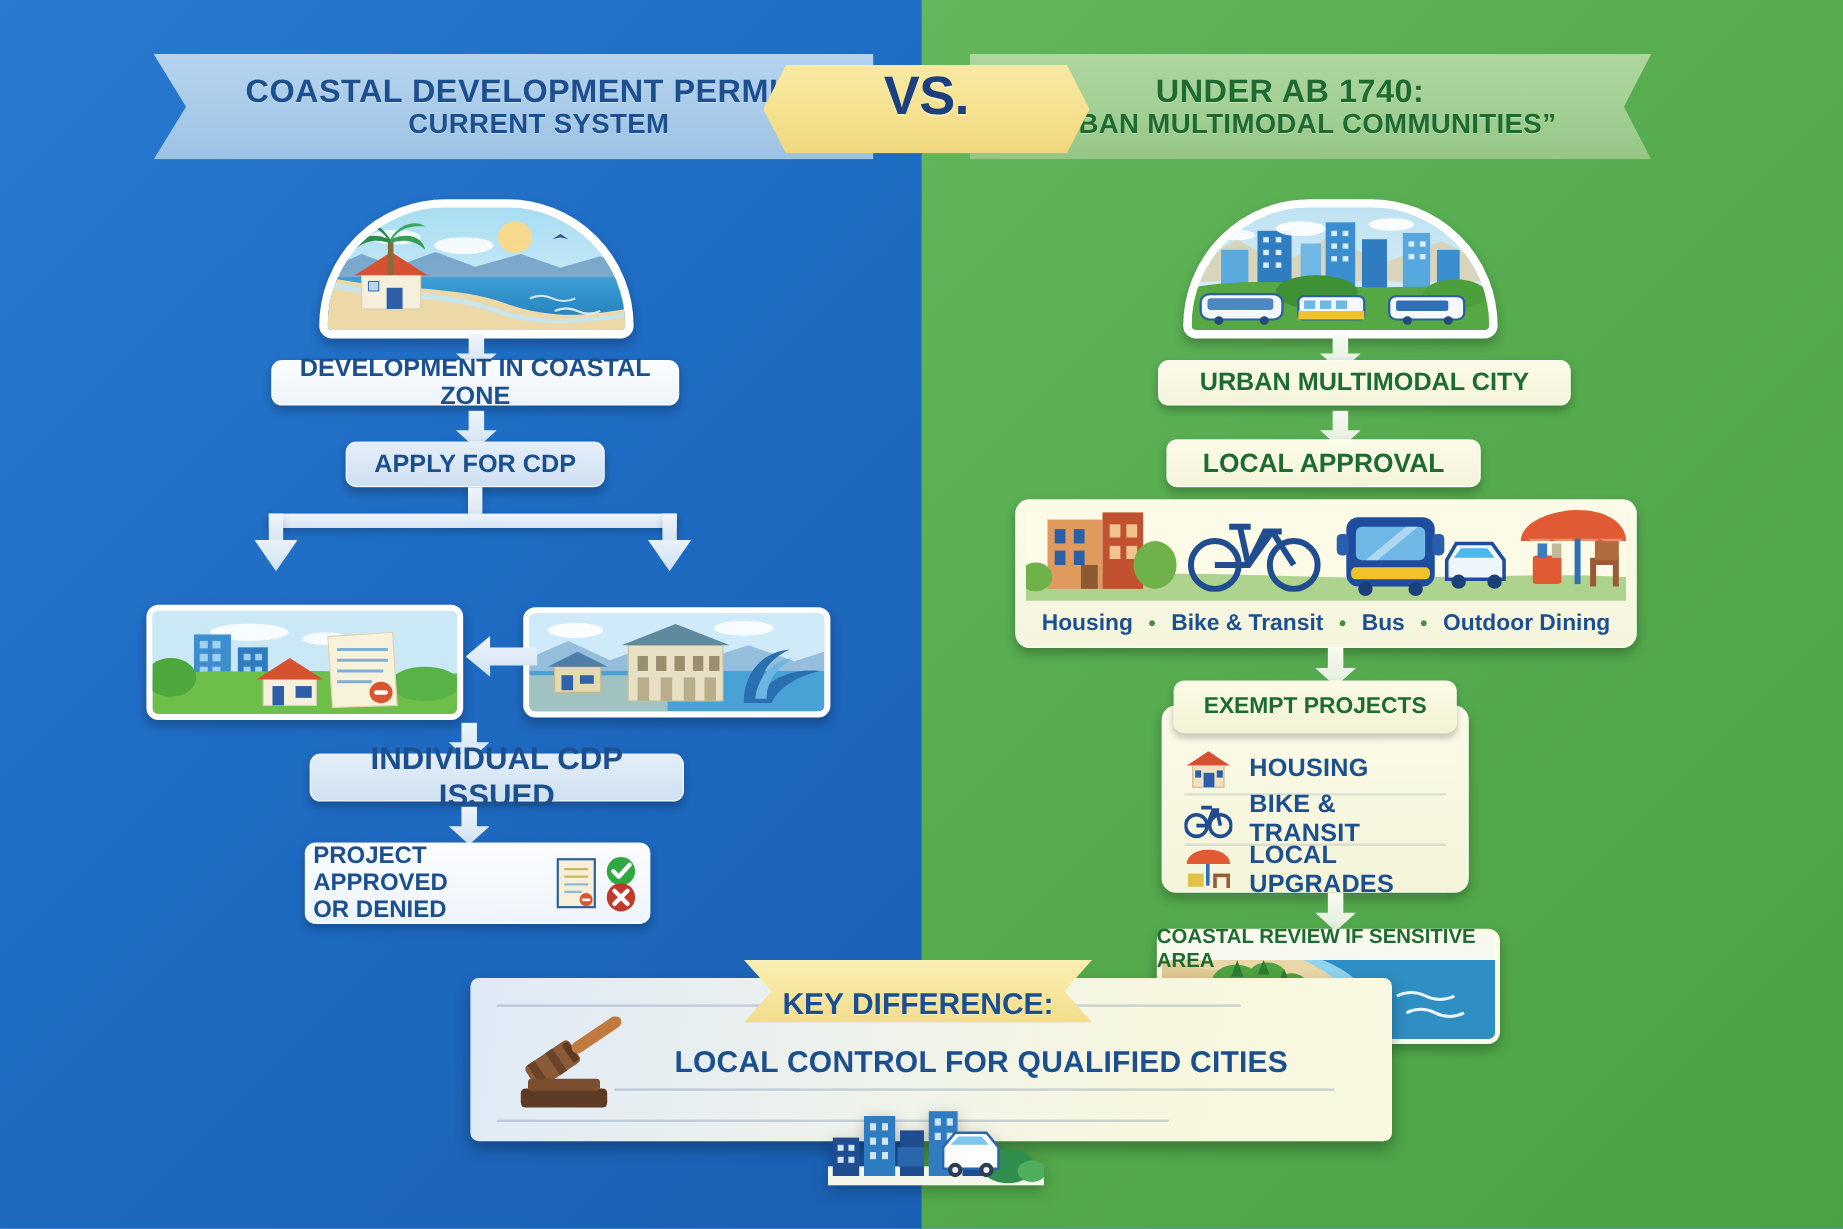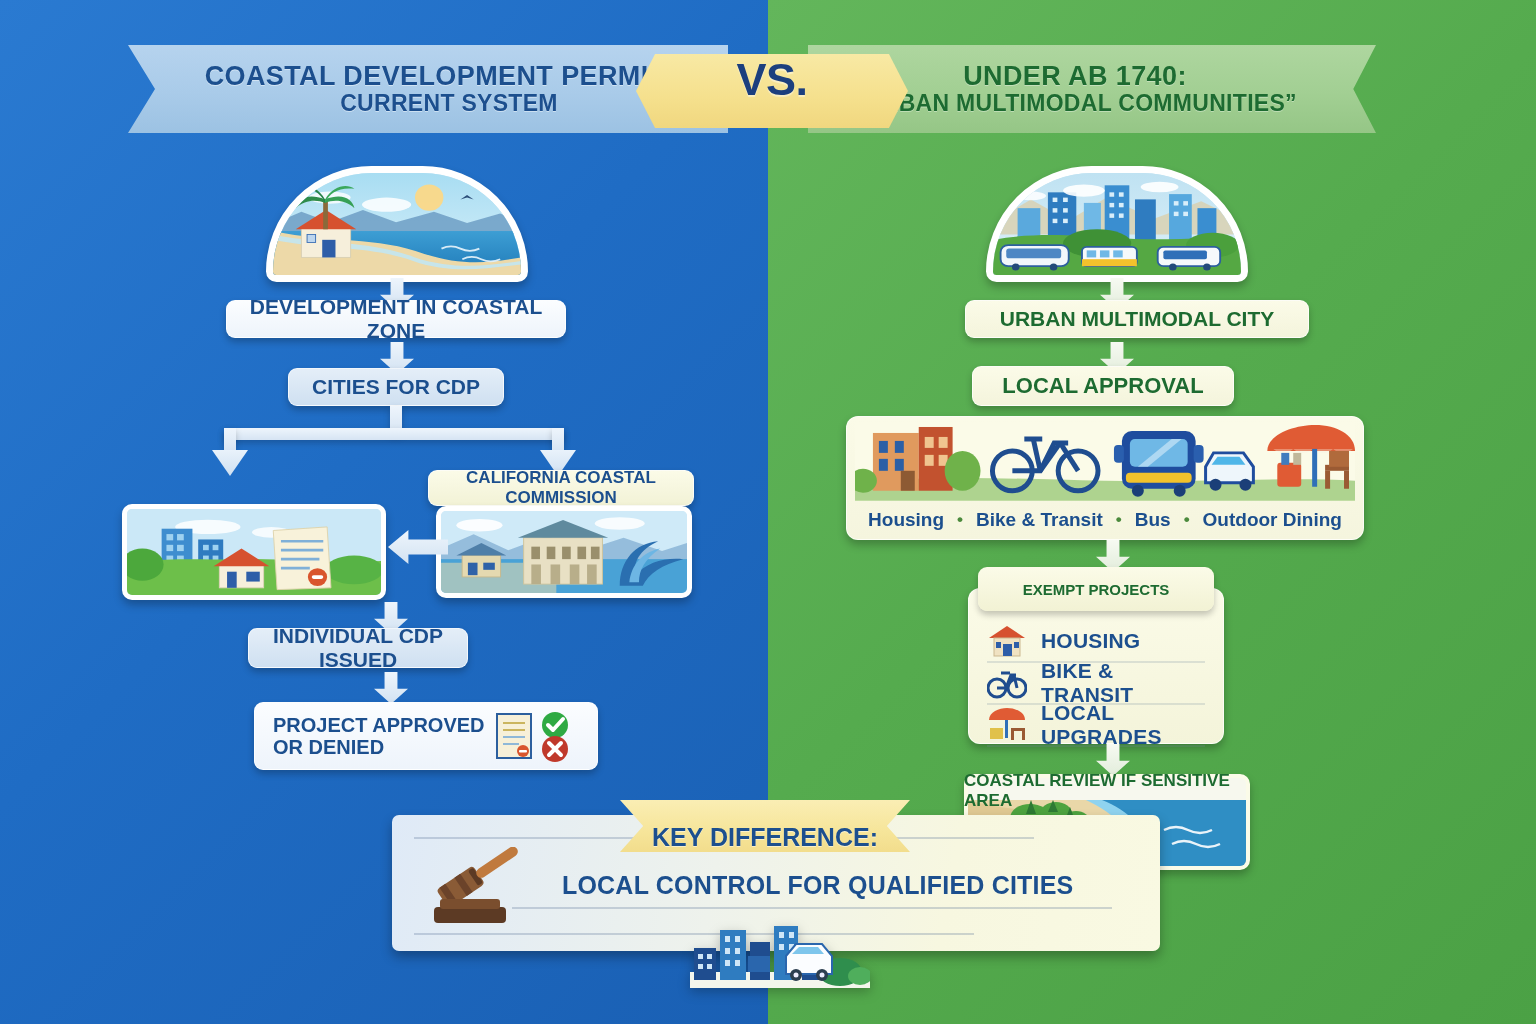--- a/index.html
+++ b/index.html
@@ -166,21 +166,21 @@
     background: linear-gradient(180deg, #fbfbe8 0%, #f4f4da 100%);
     box-shadow: 0 5px 9px rgba(0,0,0,.25);
     border: 1px solid rgba(255,255,255,.7);
   }
   .exempt-head {
     position: absolute; left: 9px; top: -22px; right: 9px; height: 44px;
     background: linear-gradient(180deg, #fbfbe8 0%, #f2f2d4 100%);
     border-radius: 9px;
     box-shadow: 0 4px 6px rgba(0,0,0,.22);
     display: flex; align-items: center; justify-content: center;
-    font-size: 15px; font-weight: bold; color: #1d6b31;
+    font-size: 19px; font-weight: bold; color: #1d6b31;
   }
   .exempt-row {
     position: absolute; left: 18px; right: 18px; height: 42px;
     display: flex; align-items: center; gap: 14px;
     border-bottom: 2px solid rgba(120,140,160,.22);
   }
   .exempt-row span.lbl {
     font-size: 21px; font-weight: bold; color: #1c4f8e; letter-spacing: .2px;
   }
   .exempt-ico { width: 40px; height: 34px; flex: 0 0 40px; }
@@ -291,21 +291,21 @@
 
   <div class="arrow-down" style="left:380px; top:278px;"></div>
 
   <div class="pill pill-white" style="left:226px; top:300px; width:340px; height:38px; font-size:21px;">
     <span>DEVELOPMENT IN COASTAL ZONE</span>
   </div>
 
   <div class="arrow-down" style="left:380px; top:342px;"></div>
 
   <div class="pill pill-blue" style="left:288px; top:368px; width:216px; height:38px; font-size:21px;">
-    <span>CITIES FOR CDP</span>
+    <span>APPLY FOR CDP</span>
   </div>
 
   <div class="split-arrow sa-stem" style="left:390px; top:406px; height:28px;"></div>
   <div class="split-arrow sa-bar" style="left:224px; top:428px; width:340px;"></div>
   <div class="split-arrow sa-stem" style="left:224px; top:428px; height:24px;"></div>
   <div class="sa-head" style="left:212px; top:450px;"></div>
   <div class="split-arrow sa-stem" style="left:552px; top:428px; height:24px;"></div>
   <div class="sa-head" style="left:540px; top:450px;"></div>
 
   <div class="plate img-card" style="left:122px; top:504px; width:264px; height:96px;">
@@ -343,23 +343,20 @@
             <path d="M160 46 h44"></path>
             <path d="M160 56 h40"></path>
             <path d="M160 66 h30"></path>
         </g>
         <circle cx="198" cy="76" r="10" fill="#d9552d"></circle>
         <rect x="192" y="74" width="12" height="4" rx="2" fill="#fff"></rect>
       </g>
     </svg>
   </div>
 
-  <div class="pill pill-cream-blue" style="left:428px; top:470px; width:266px; height:36px; font-size:17px;">
-    <span>CALIFORNIA COASTAL COMMISSION</span>
-  </div>
   <div class="plate img-card" style="left:436px; top:506px; width:256px; height:92px;">
     <svg viewBox="0 0 256 92" preserveAspectRatio="none">
       <rect width="256" height="92" fill="#cfeaf8"></rect>
       <ellipse cx="40" cy="16" rx="24" ry="7" fill="#fff" opacity=".9"></ellipse>
       <ellipse cx="186" cy="14" rx="26" ry="7" fill="#fff" opacity=".85"></ellipse>
       <path d="M0 42 L34 26 L70 44 L110 28 L150 44 L190 30 L230 45 L256 36 L256 56 L0 56 Z" fill="#86b2d4" opacity=".8"></path>
       <rect x="0" y="54" width="256" height="38" fill="#49a2d6"></rect>
       <path d="M0 58 h120 v34 H0 Z" fill="#e7dcb0" opacity=".55"></path>
       <g>
         <rect x="22" y="50" width="40" height="24" fill="#e4d9b0" stroke="#c7b98d"></rect>
@@ -386,27 +383,27 @@
       </g>
       <path d="M186 84 C186 56 202 36 226 34 C206 44 200 58 202 72 C214 58 232 52 252 54 C230 60 216 70 210 84 Z" fill="#2a6fb0"></path>
       <path d="M196 80 C198 60 210 46 228 42 C212 54 206 66 206 80 Z" fill="#6db6e4"></path>
     </svg>
   </div>
 
   <div class="arrow-left" style="left:388px; top:530px;"></div>
 
   <div class="arrow-down" style="left:374px; top:602px;"></div>
 
-  <div class="pill pill-blue" style="left:248px; top:628px; width:220px; height:40px; font-size:21px;">
+  <div class="pill pill-blue" style="left:258px; top:628px; width:312px; height:40px; font-size:26px;">
     <span>INDIVIDUAL CDP ISSUED</span>
   </div>
 
   <div class="arrow-down" style="left:374px; top:672px;"></div>
 
-  <div class="pill pill-white" style="left:254px; top:702px; width:344px; height:68px; justify-content:flex-start; padding-left:18px;">
+  <div class="pill pill-white" style="left:254px; top:702px; width:288px; height:68px; justify-content:flex-start; padding-left:6px;">
     <div style="display:flex; align-items:center; gap:10px;">
       <div style="font-size:20px; line-height:1.12; text-align:left;">
         <div>PROJECT APPROVED</div>
         <div>OR DENIED</div>
       </div>
       <svg width="86" height="52" viewBox="0 0 86 52">
         <g>
           <rect x="2" y="4" width="34" height="44" fill="#f7f0d8" stroke="#2c5f9e" stroke-width="2"></rect>
           <g stroke="#cbb55e" stroke-width="2">
               <path d="M8 13h22"></path>

